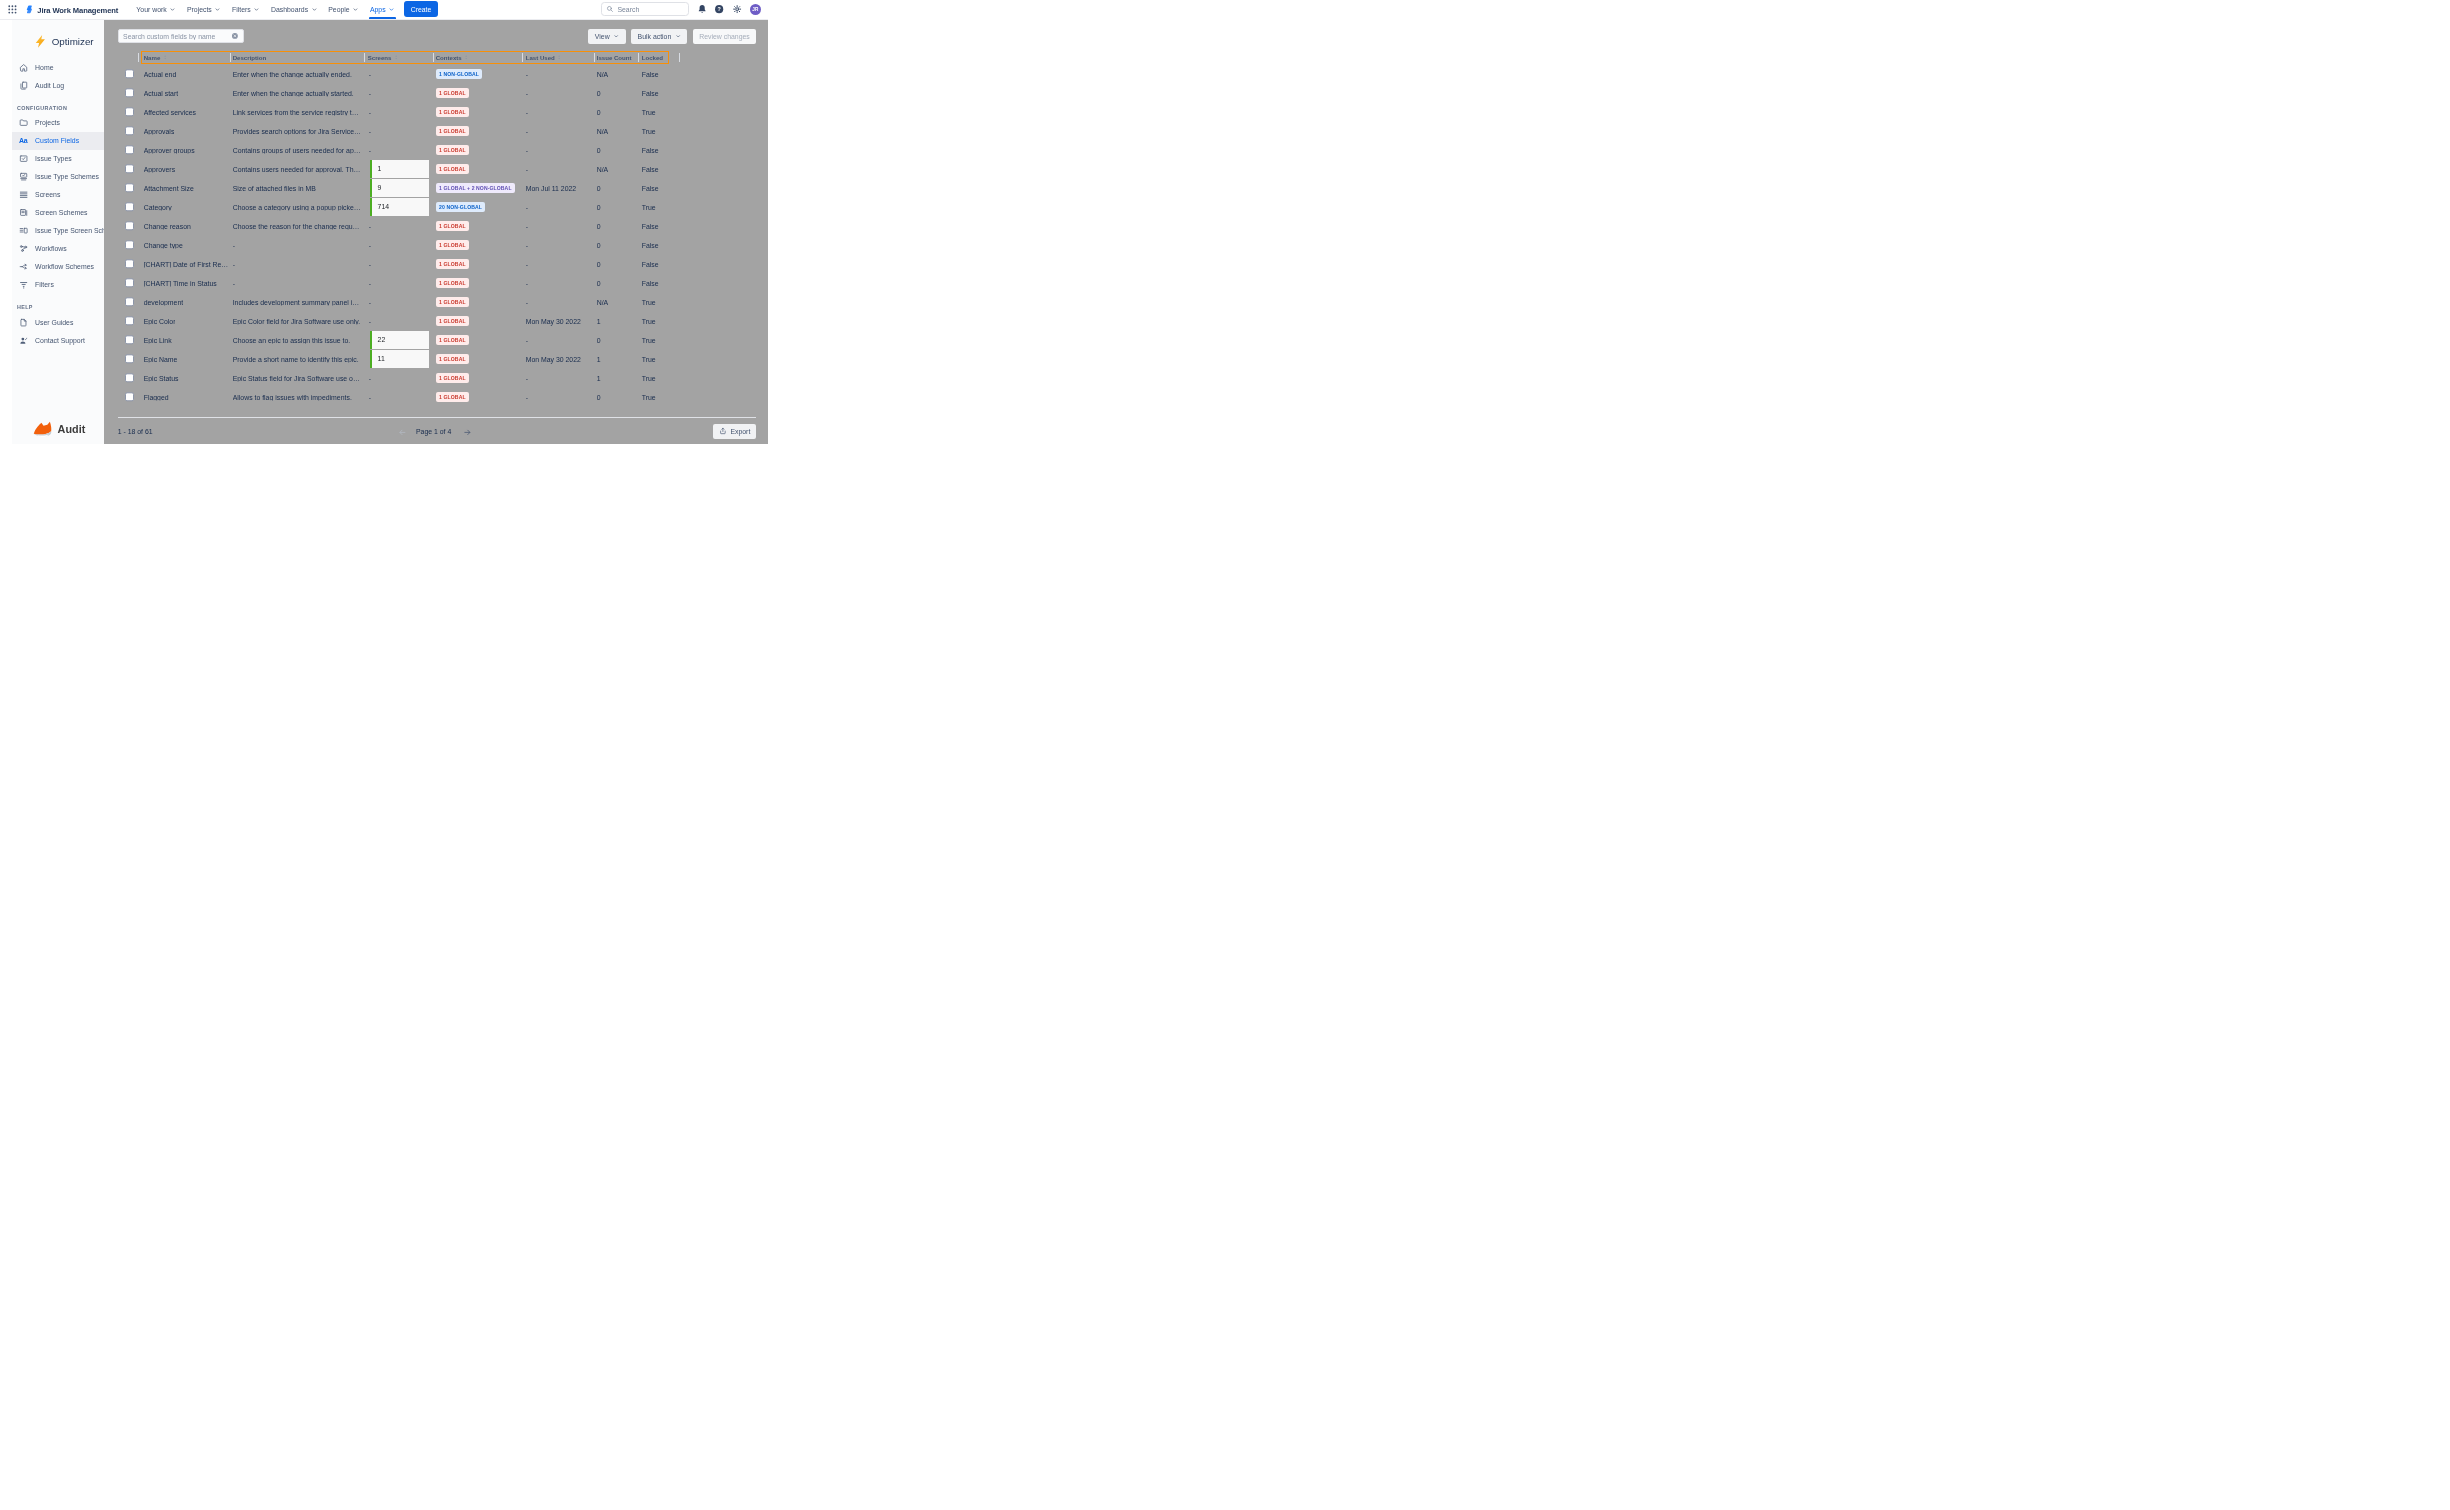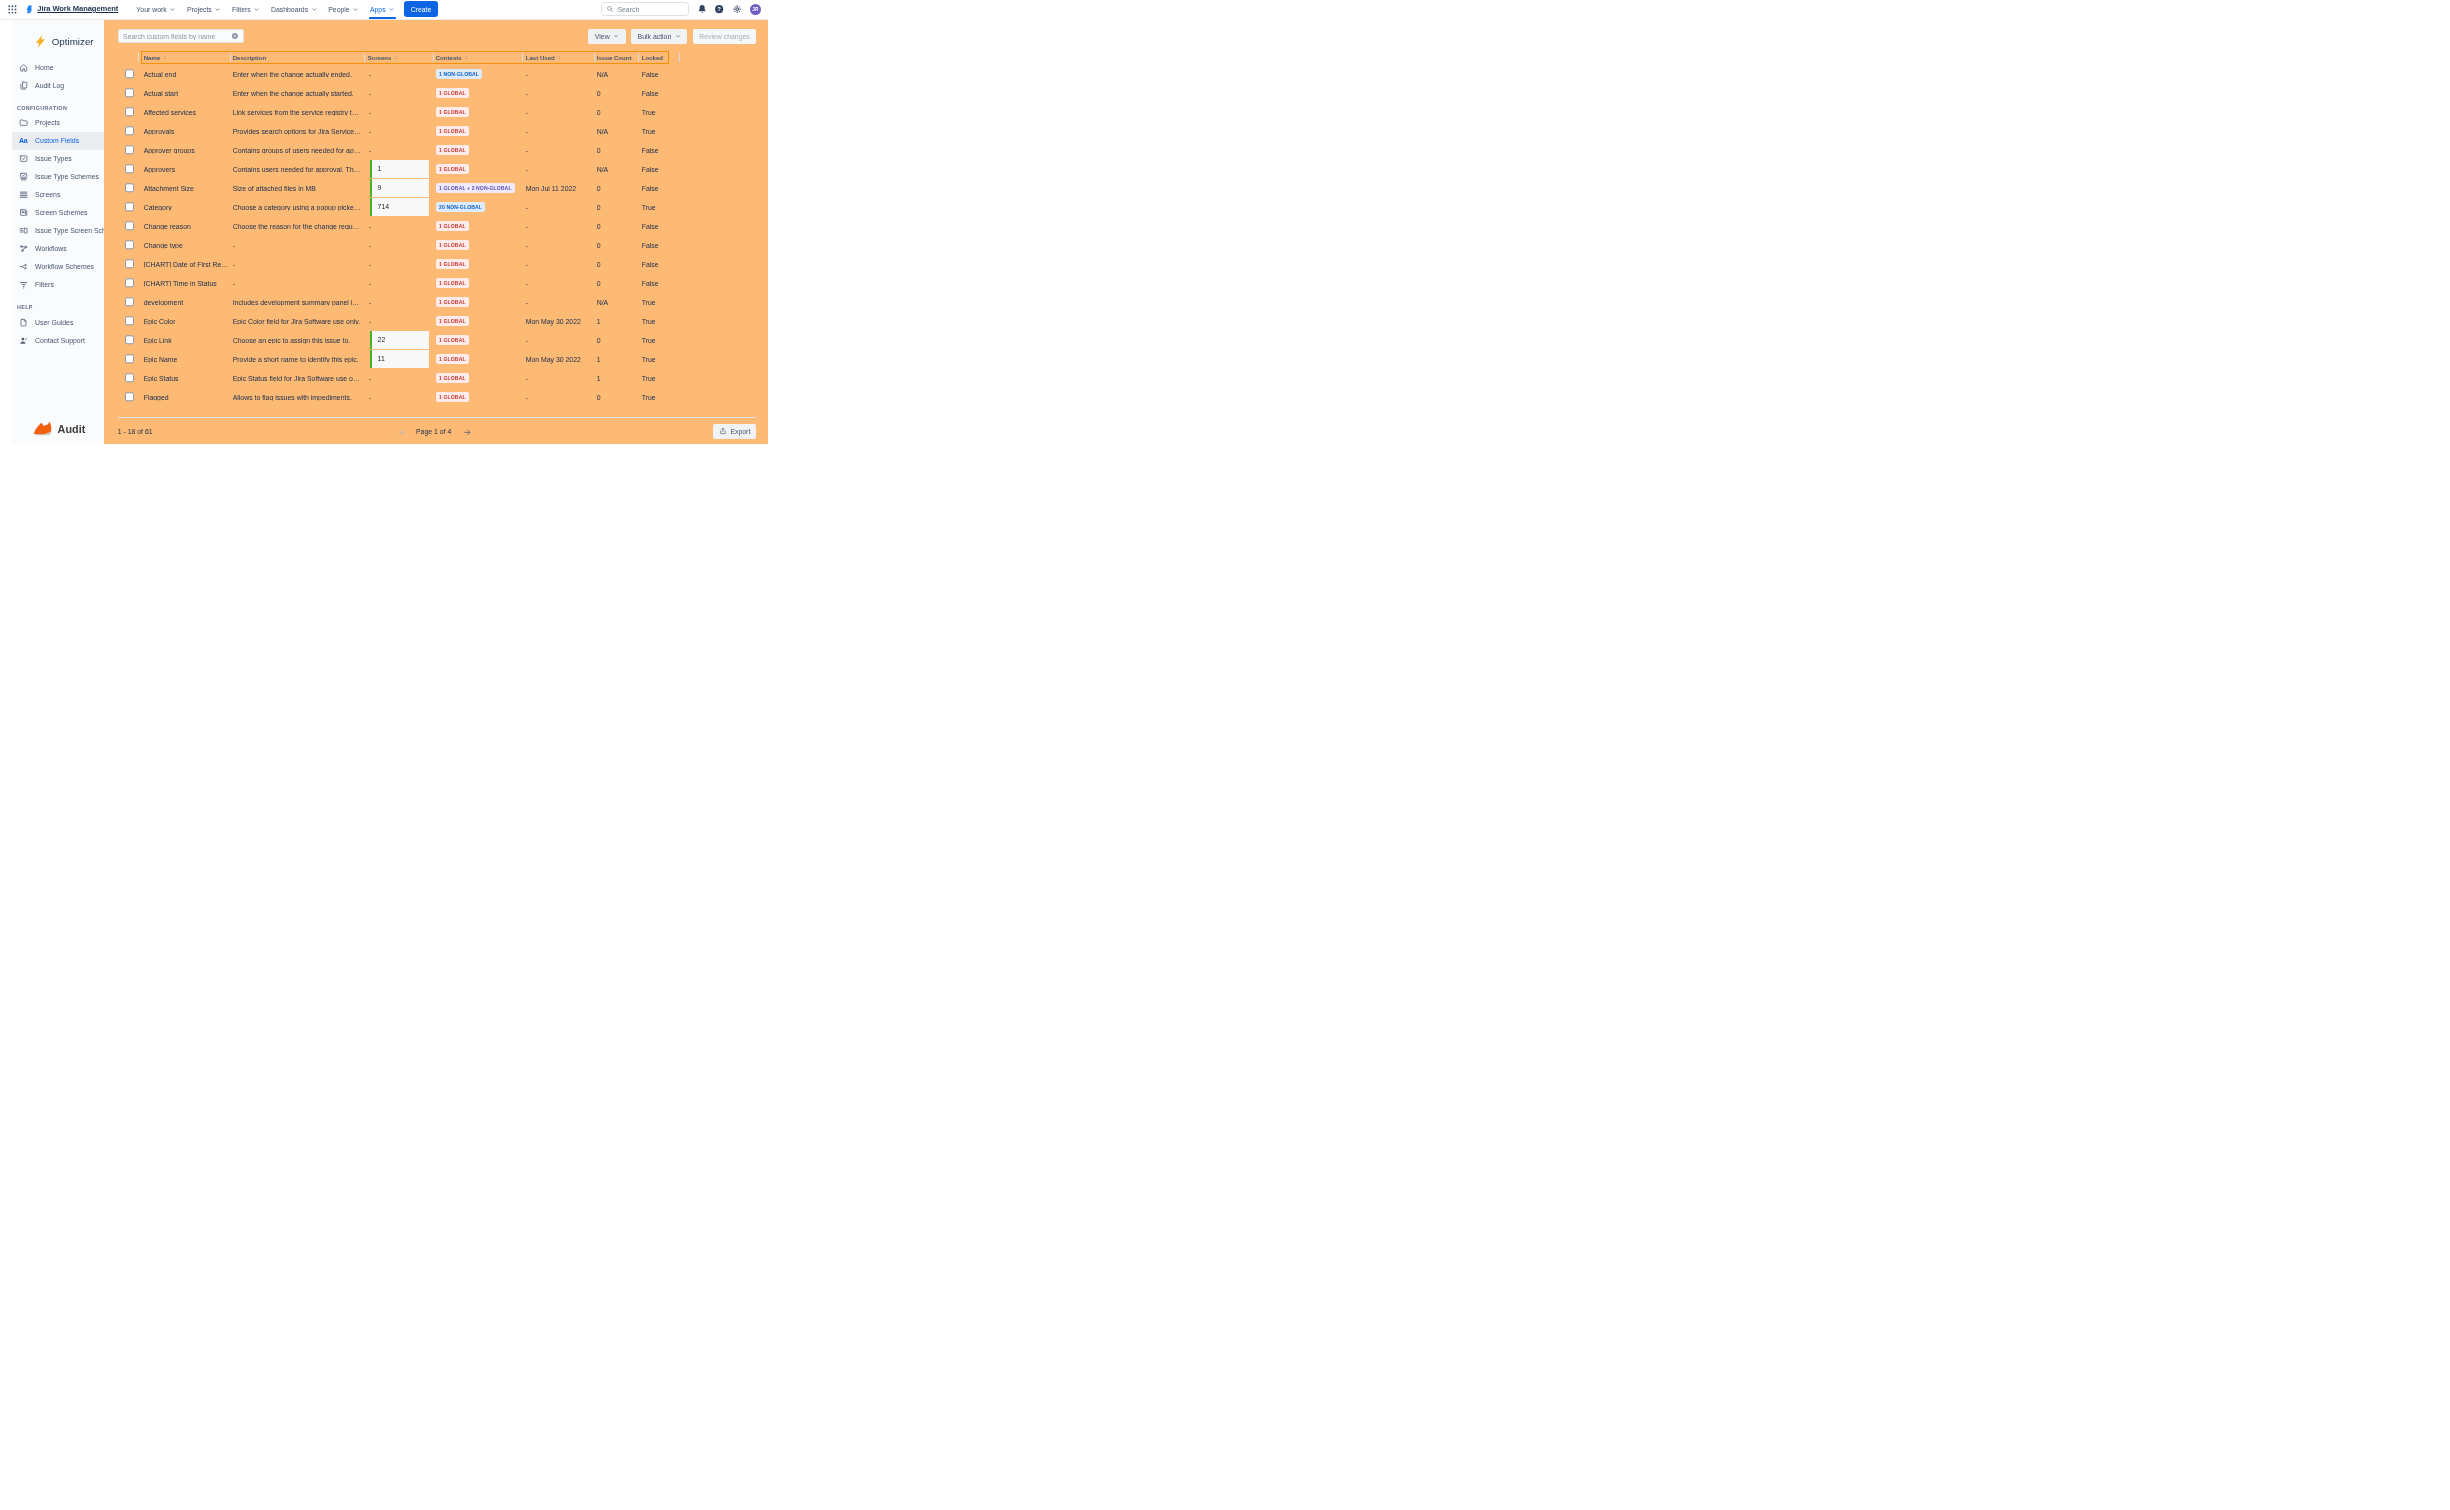--- a/index.html
+++ b/index.html
@@ -10,21 +10,21 @@
     -webkit-font-smoothing:antialiased;
   }
   svg{display:block;}
 
   
   .topnav{position:absolute;top:0;left:0;right:0;height:19.6px;background:#fff;
     border-bottom:0.5px solid #EBECF0;display:flex;align-items:center;
     padding:0 6.9px;box-sizing:border-box;z-index:10;}
   .appgrid{width:10.8px;height:10.8px;color:#44546F;margin-right:5.9px;cursor:pointer;}
   .appgrid svg{width:10.8px;height:10.8px;}
-  .jira-logo{display:flex;align-items:flex-start;gap:2.9px;margin-right:12.7px;cursor:pointer;text-decoration:underline;}
+  .jira-logo{display:flex;align-items:flex-end;gap:2.9px;margin-right:12.7px;cursor:pointer;}
   .jira-mark{width:10.8px;height:10.8px;}
   .jira-mark svg{width:10.8px;height:10.8px;}
   .jira-title{font-size:7.6px;font-weight:700;color:#253858;letter-spacing:-0.1px;white-space:nowrap;}
   .topnav-menu{display:flex;align-items:stretch;height:100%;}
   .nav-item{display:flex;align-items:center;gap:2.5px;padding:0 5.4px;height:100%;
     font-size:6.9px;color:#42526E;font-weight:500;position:relative;cursor:pointer;white-space:nowrap;}
   .nav-item .chev{width:6.9px;height:6.9px;color:inherit;}
   .nav-item .chev svg{width:6.9px;height:6.9px;}
   .nav-item.active{color:var(--accent-blue,#0C66E4);}
   .nav-item.active::after{content:'';position:absolute;left:4.4px;right:4.4px;bottom:0;height:1.5px;
@@ -63,21 +63,21 @@
   .side-item.active .side-icon{color:var(--accent-blue,#0C66E4);}
   .aa{font-weight:800;font-size:7px;letter-spacing:-0.2px;font-family:"Liberation Sans",sans-serif;}
   .side-section{margin:10.3px 0 3.4px;padding-left:4.9px;font-size:5.4px;font-weight:700;
     color:#626F86;letter-spacing:0.4px;}
   .side-brand-footer{position:absolute;bottom:6.4px;left:18.6px;display:flex;align-items:center;gap:4.4px;}
   .fox-logo{width:22.5px;height:17px;}
   .fox-logo svg{width:22.5px;height:17px;}
   .appfox-name{font-size:10.8px;font-weight:700;color:#3C3C3C;letter-spacing:0.1px;}
 
   
-  .main{position:absolute;left:104px;top:19.6px;right:0;bottom:0;background:#fdba74;}
+  .main{position:absolute;left:104px;top:19.6px;right:0;bottom:0;background:#a3a3a3;}
   .toolbar-search{position:absolute;left:13.7px;top:9.8px;width:126px;height:14px;
     border:1px solid #DFE1E6;border-radius:2px;background:#FAFBFC;display:flex;align-items:center;
     box-sizing:border-box;padding:0 4.4px;gap:2.9px;}
   .toolbar-search input{flex:1;border:none;background:transparent;outline:none;font-size:6.9px;
     color:#344563;font-family:inherit;padding:0;}
   .toolbar-search input::placeholder{color:#8993A4;}
   .clear-icon{width:7.8px;height:7.8px;color:#8993A4;cursor:pointer;flex:none;}
   .clear-icon svg{width:7.8px;height:7.8px;}
   .toolbar-buttons{position:absolute;right:11.8px;top:9.3px;display:flex;gap:5.4px;}
   .btn{height:15px;background:#F1F2F4;border:none;border-radius:2px;font-size:6.9px;font-weight:500;

